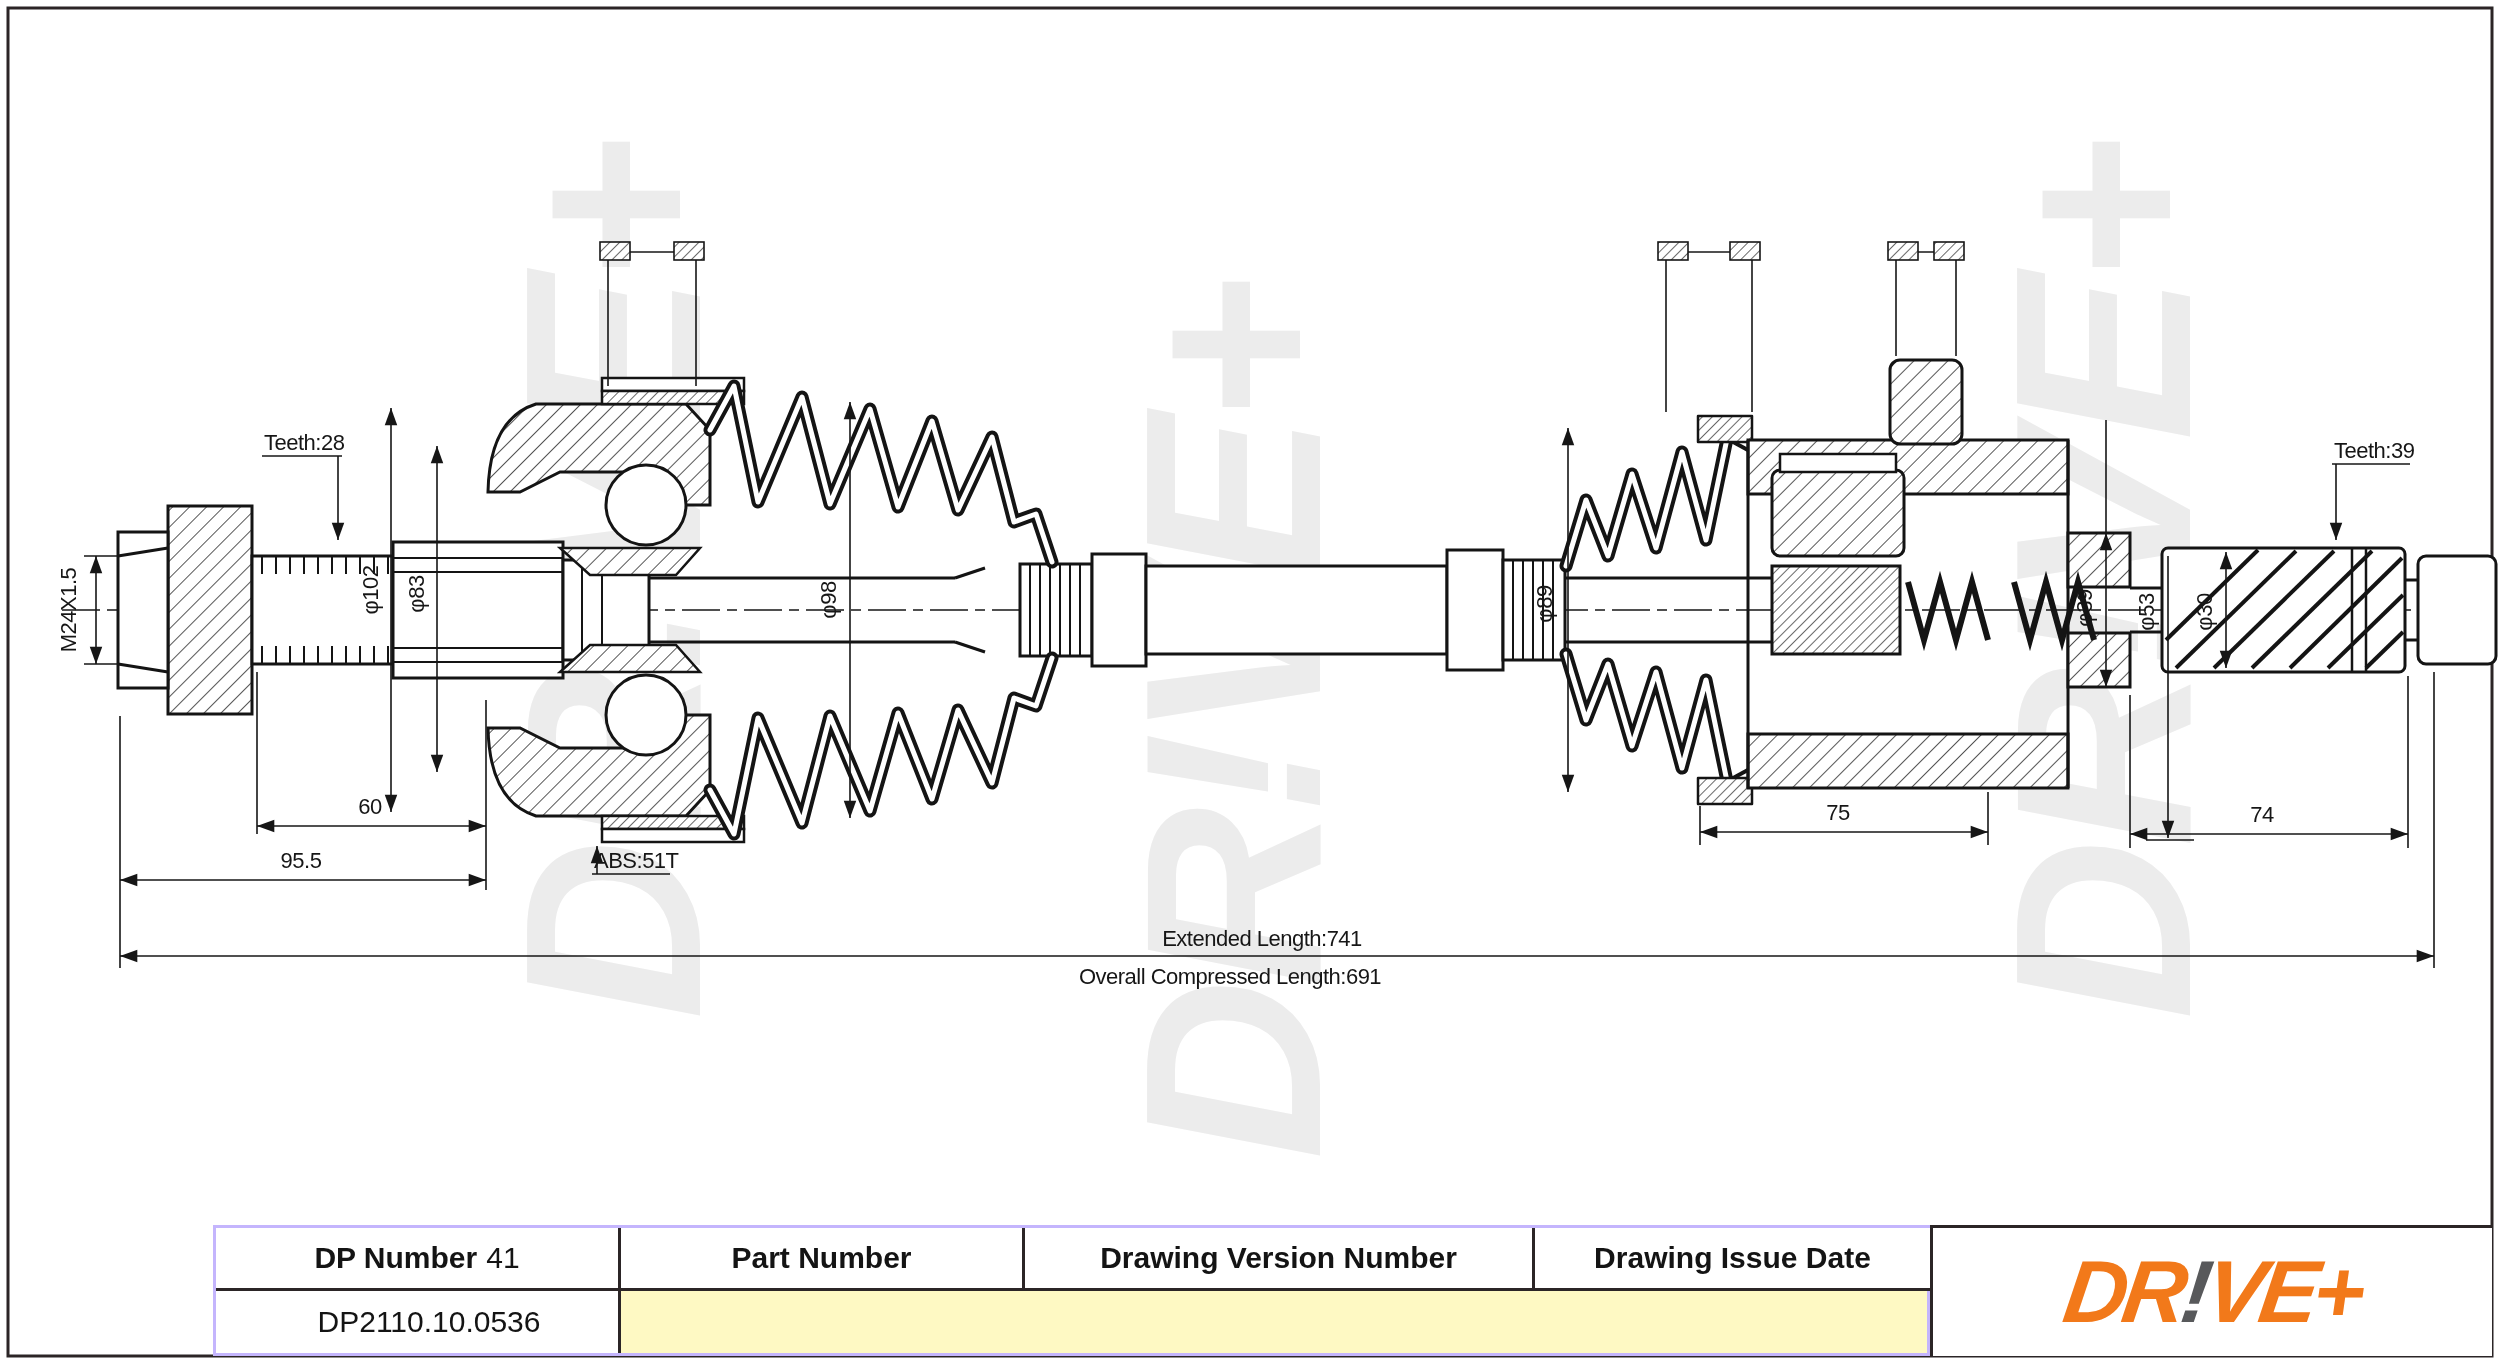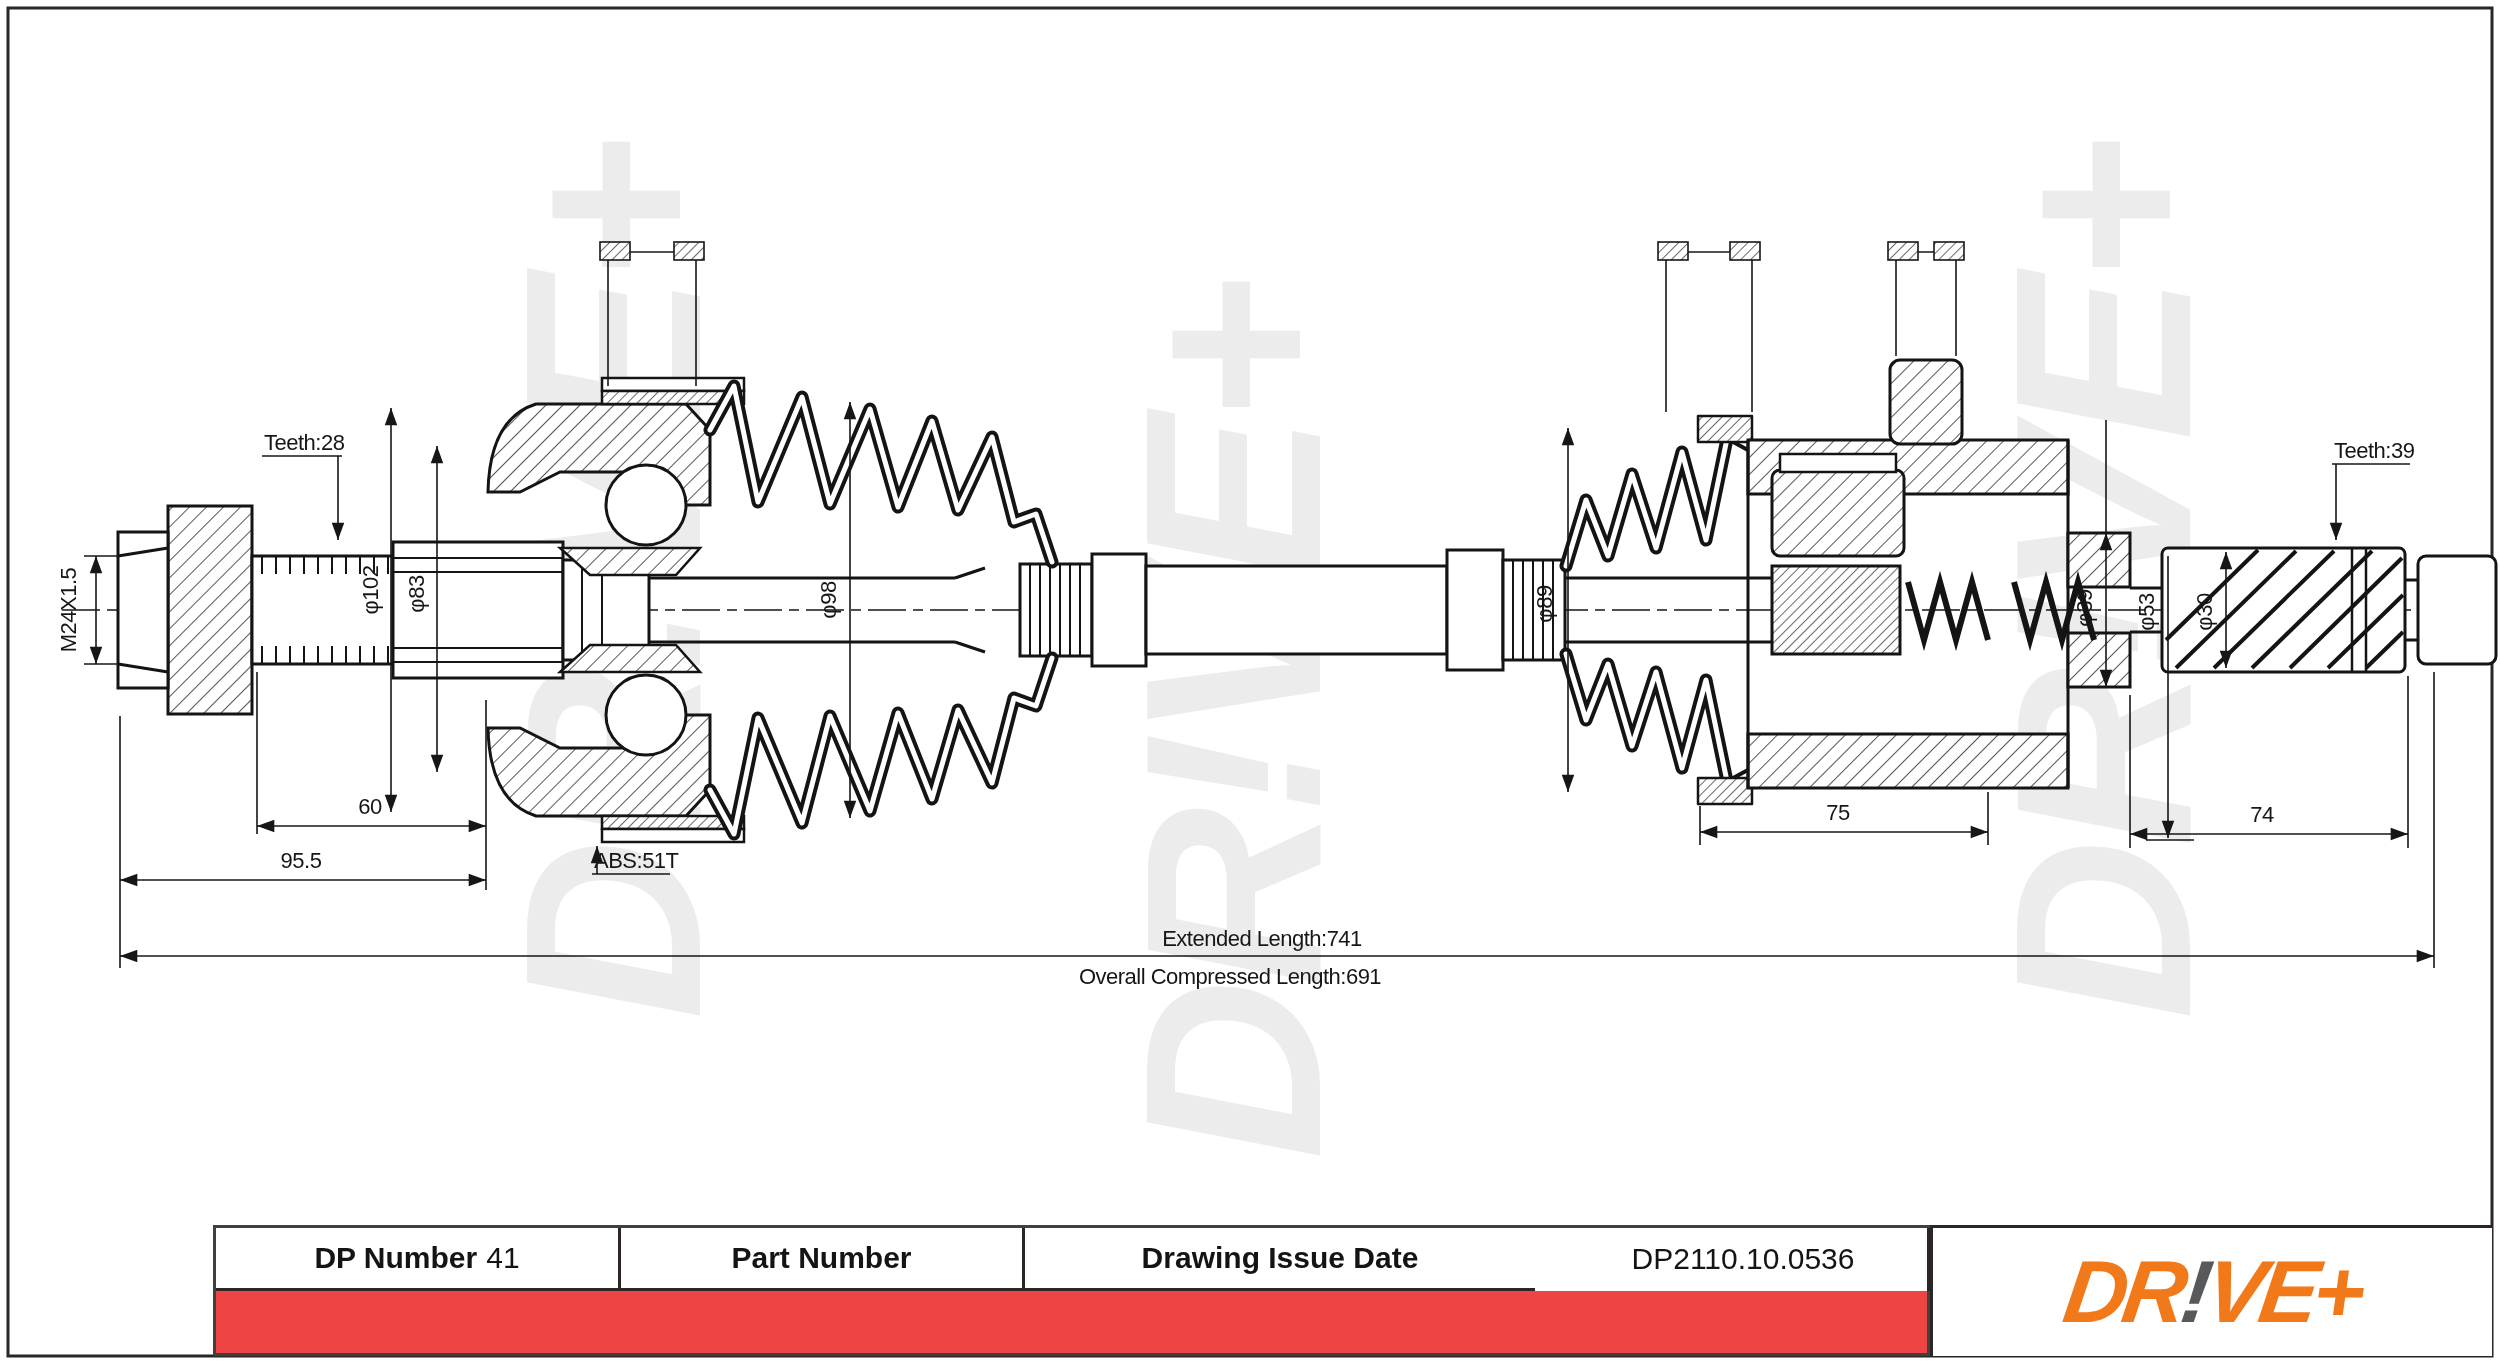--- a/index.html
+++ b/index.html
@@ -6,21 +6,21 @@
   .page{position:relative;width:2500px;height:1363px;background:#fff;overflow:hidden;
         font-family:"Liberation Sans",sans-serif;}
   svg text{user-select:none;}
   .dim{font-family:"Liberation Sans",sans-serif;font-size:22px;fill:#161616;letter-spacing:-0.5px;}
   .dimc{text-anchor:middle;}
   .wm{font-family:"Liberation Sans",sans-serif;font-style:italic;font-weight:900;
       font-size:250px;fill:#ececec;letter-spacing:-8px;}
   
   .spec-table{position:absolute;left:213px;top:1225px;width:1717px;height:131px;
       display:grid;grid-template-columns:405px 404px 510px 395px;grid-template-rows:1fr 1fr;
-      border:3px solid #404040;box-sizing:border-box;background:#ef4444;}
+      border:3px solid #c4b5fd;box-sizing:border-box;background:#fef9c3;}
   .spec-cell{border-right:3px solid #2b2526;border-bottom:3px solid #2b2526;
       display:flex;align-items:center;justify-content:center;gap:9px;
       font-size:30px;color:#141414;box-sizing:border-box;background:#fff;}
   .spec-cell.last-col{border-right:none;}
   .spec-cell.last-row{border-bottom:none;padding-left:24px;}
   .spec-cell .hdr{font-weight:bold;}
   
   .logo-box{position:absolute;left:1930px;top:1225px;width:562px;height:131px;
       border-top:3px solid #2b2526;border-left:3px solid #2b2526;box-sizing:border-box;
       display:flex;align-items:center;justify-content:center;background:#fff;}
@@ -284,20 +284,23 @@
 
 
 <div class="spec-table">
   <div class="spec-cell">
     <span class="hdr">DP Number</span>
     <span>41</span>
   </div>
   <div class="spec-cell">
     <span class="hdr">Part Number</span>
   </div>
+  <div class="spec-cell">
+    <span class="hdr">Drawing Version Number</span>
+  </div>
   <div class="spec-cell last-col">
     <span class="hdr">Drawing Issue Date</span>
   </div>
   <div class="spec-cell last-row">
     <span>DP2110.10.0536</span>
   </div>
 </div>
 
 
 <div class="logo-box">

